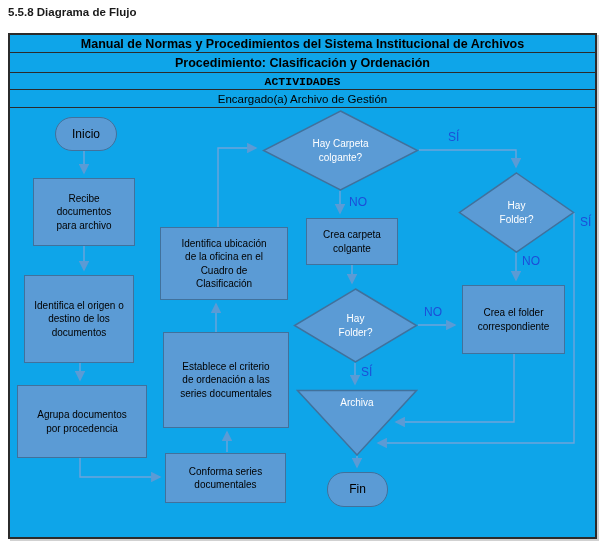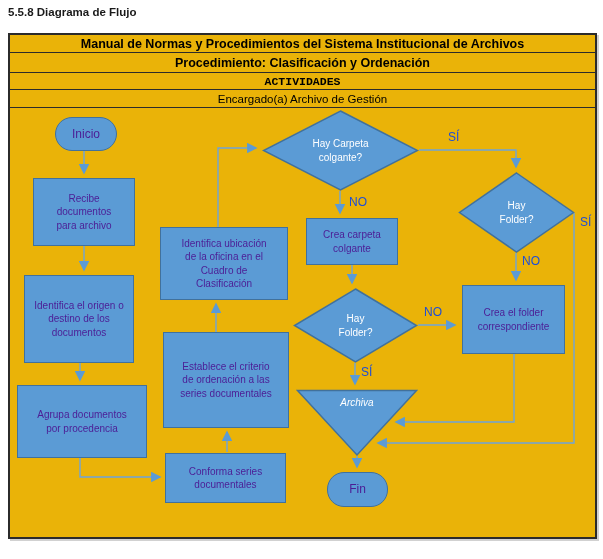--- a/index.html
+++ b/index.html
@@ -9,52 +9,52 @@
     font-family:"Liberation Sans", sans-serif;
     position:relative; overflow:hidden;
   }
   .doc-title {
     position:absolute; left:8px; top:6px;
     font-size:11.5px; font-weight:bold; color:#1a1a1a;text-align:center;
   }
   
   .proc-table {
     position:absolute; left:8px; top:33px; width:589px; height:506px;
-    border:2px solid #2b2b2b; background:#eab308;
+    border:2px solid #2b2b2b; background:#0ea5e9;
     box-shadow:2px 2px 0 rgba(0,0,0,0.18);
   }
   .t-row {
     width:100%; display:flex; align-items:center; justify-content:center;
     border-bottom:1.5px solid #2b2b2b; text-align:center; color:#000;
   }
   .t-row.r1 { height:18px; font-size:12.5px; font-weight:bold; }
   .t-row.r2 { height:20px; font-size:12.5px; font-weight:bold; }
   .t-row.r3 { height:17px; font-size:11.5px; font-weight:bold;font-family:Liberation Mono, monospace; }
   .t-row.r4 { height:18px; font-size:11.5px; }
   .canvas-row { width:100%; height:427px; }
   
   .flow-layer { position:absolute; left:0; top:0; width:603px; height:559px; pointer-events:none; }
   .connectors { position:absolute; left:0; top:0; z-index:1; }
   .shape {
     position:absolute; z-index:2;
     background:#5b9bd5; border:1.5px solid #41719c;
     display:flex; align-items:center; justify-content:center;
-    text-align:center; color:#4c1d95;
+    text-align:center; color:#000000;
     font-size:10px; line-height:1.35; white-space:pre-line;
   }
   .stadium { border-radius:17px; font-size:12px; }
   .poly { position:absolute; z-index:2; }
   .poly svg { position:absolute; left:0; top:0; display:block; }
   .poly .ptxt {
     position:absolute; left:0; top:0; width:100%; height:100%;
     display:flex; align-items:center; justify-content:center;
     text-align:center; color:#ffffff; font-size:10px; line-height:1.35;
     white-space:pre-line;
   }
-  .poly .ptxt.top { align-items:flex-start; padding-top:7px;font-style:italic; }
+  .poly .ptxt.top { align-items:flex-start; padding-top:7px; }
   .flabel {
     position:absolute; z-index:3; color:#1d4ed8;
     font-size:12px; font-weight:400;
   }
 </style>
 </head>
 <body>
 
 <div class="doc-title">5.5.8 Diagrama de Flujo</div>
 

